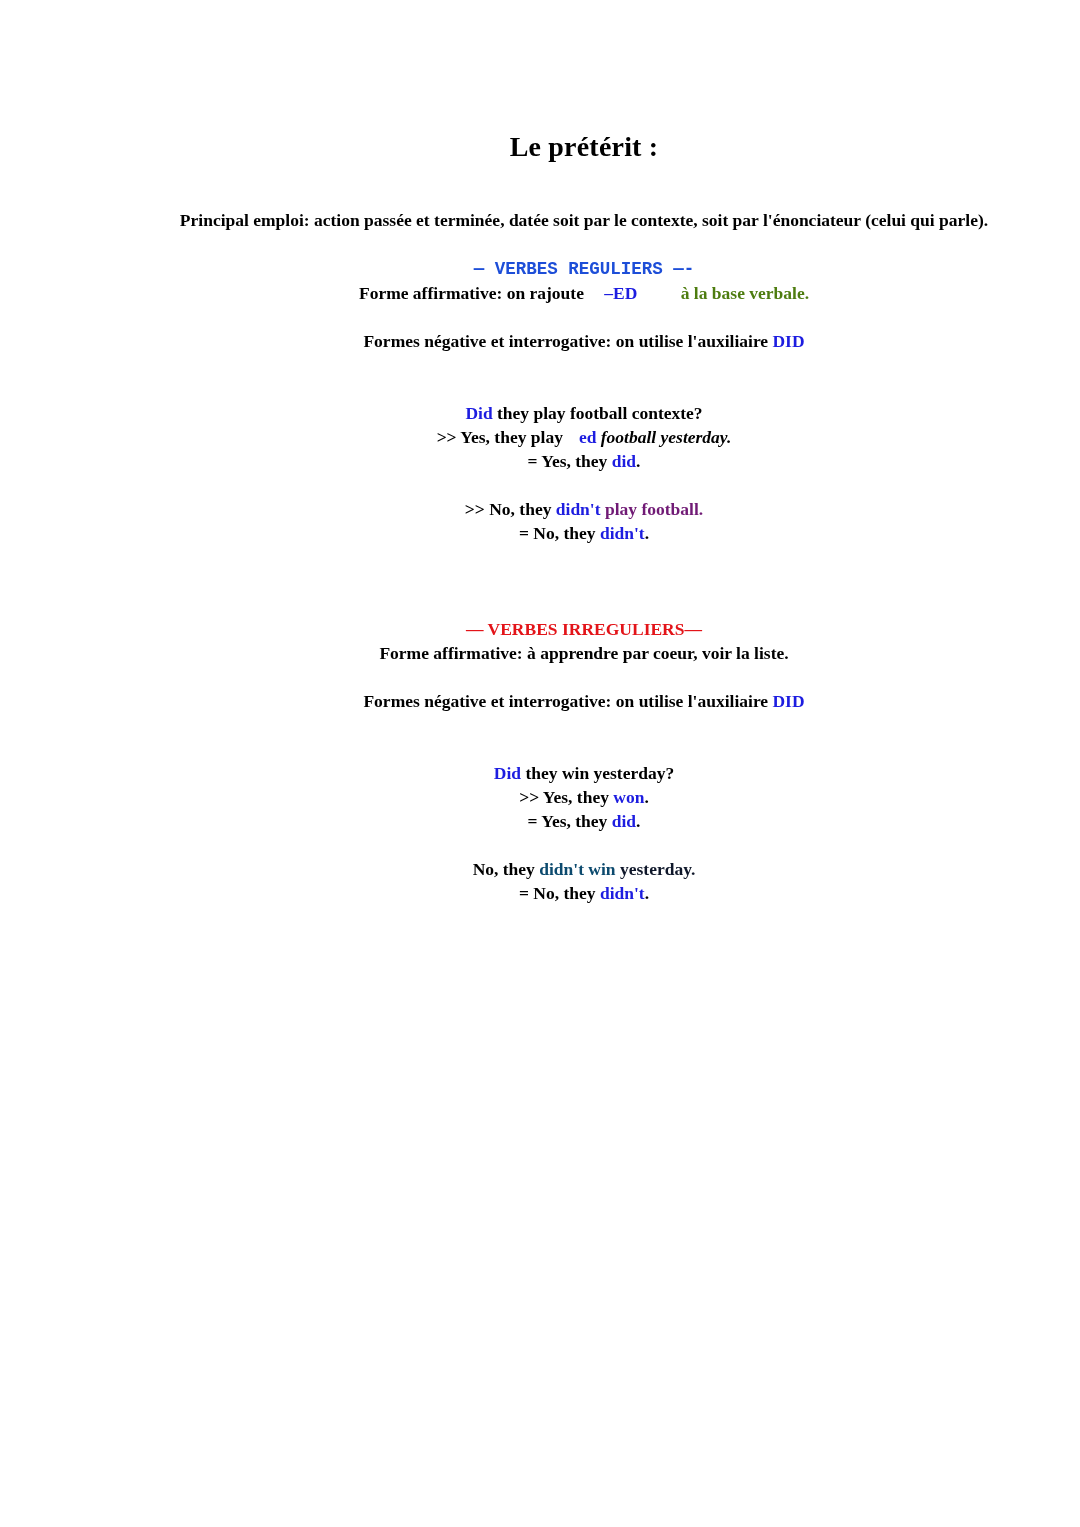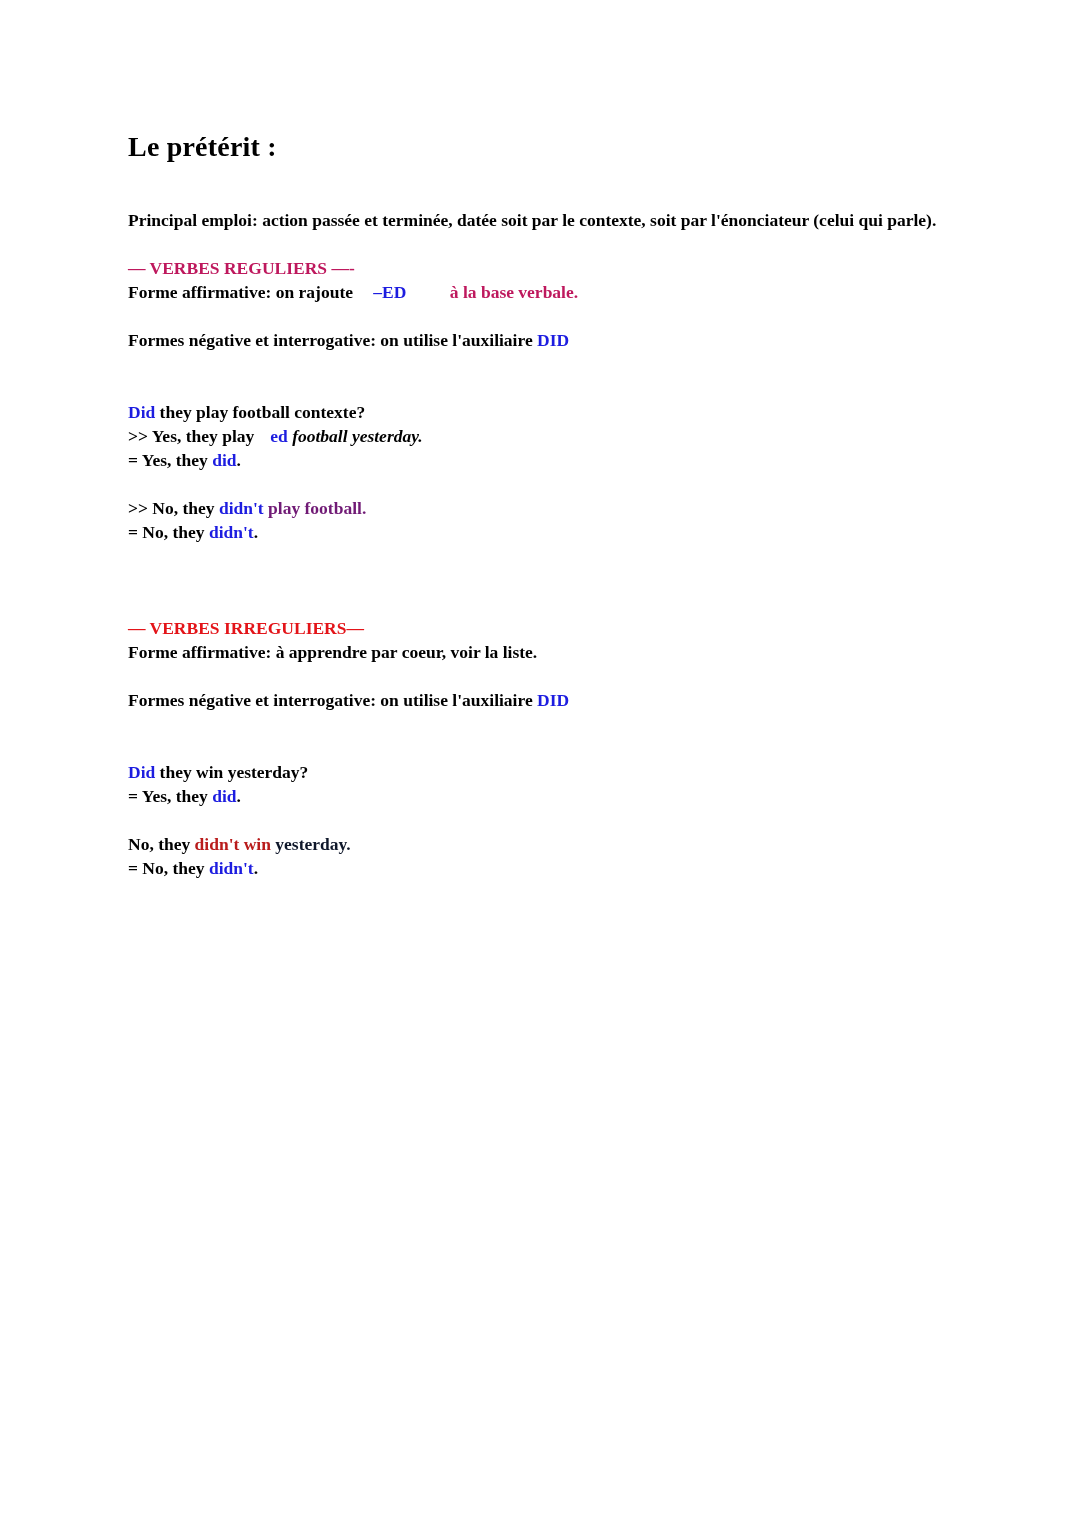--- a/index.html
+++ b/index.html
@@ -9,20 +9,21 @@
   }
   .page {
     position: relative;
     width: 1080px;
     height: 1316px;
     background: #ffffff;
     overflow: hidden;
     font-family: "Liberation Serif", "DejaVu Serif", serif;
     box-sizing: border-box;
     padding: 130px 40px 0 128px;
+    text-align: center;
   }
   .doc-title {
     margin: 0 0 44px 0;
     font-size: 28px;
     line-height: 34px;
     font-weight: bold;
     color: #000000;
     letter-spacing: 0.2px;
   }
   .content {
@@ -40,36 +41,37 @@
   }
 </style>
 </head>
 <body>
 
 <div class="page">
   <h1 class="doc-title">Le prétérit :</h1>
   <div class="content">
       <div class="line"><span style="color: rgb(0, 0, 0);">Principal emploi: action passée et terminée, datée soit par le contexte, soit par l'énonciateur (celui qui parle).</span></div>
       <div class="gap" style="height: 24px;"></div>
-      <div class="line"><span style="color: #be185d;">— VERBES REGULIERS —-</span></div>
-      <div class="line"><span style="color: rgb(0, 0, 0);">Forme affirmative: on rajoute </span><span style="color: rgb(29, 29, 224); margin-left: 16px;">–ED</span><span style="color: #be185d; padding-left: 39px;"> à la base verbale.</span></div>
+      <div class="line"><span style="color: #1d4ed8; font-family: Liberation Mono, monospace;">— VERBES REGULIERS —-</span></div>
+      <div class="line"><span style="color: rgb(0, 0, 0);">Forme affirmative: on rajoute </span><span style="color: rgb(29, 29, 224); margin-left: 16px;">–ED</span><span style="color: #4d7c0f; padding-left: 39px;"> à la base verbale.</span></div>
       <div class="gap" style="height: 24px;"></div>
       <div class="line"><span style="color: rgb(0, 0, 0);">Formes négative et interrogative: on utilise l'auxiliaire </span><span style="color: rgb(29, 29, 224);">DID</span></div>
       <div class="gap" style="height: 48px;"></div>
       <div class="line"><span style="color: rgb(29, 29, 224);">Did</span><span style="color: rgb(0, 0, 0);"> they play football contexte?</span></div>
       <div class="line"><span style="color: rgb(0, 0, 0);">&gt;&gt; Yes, they play</span><span style="color: rgb(29, 29, 224); margin-left: 16px;">ed</span><span style="color: rgb(0, 0, 0); font-style: italic;"> football yesterday.</span></div>
       <div class="line"><span style="color: rgb(0, 0, 0);">= Yes, they </span><span style="color: rgb(29, 29, 224);">did</span><span style="color: rgb(0, 0, 0);">.</span></div>
       <div class="gap" style="height: 24px;"></div>
       <div class="line"><span style="color: rgb(0, 0, 0);">&gt;&gt; No, they </span><span style="color: rgb(29, 29, 224);">didn't</span><span style="color: #701a75;"> play football.</span></div>
       <div class="line"><span style="color: rgb(0, 0, 0);">= No, they </span><span style="color: rgb(29, 29, 224);">didn't</span><span style="color: rgb(0, 0, 0);">.</span></div>
       <div class="gap" style="height: 72px;"></div>
       <div class="line"><span style="color: rgb(227, 20, 25);">— VERBES IRREGULIERS—</span></div>
       <div class="line"><span style="color: rgb(0, 0, 0); margin-top: 41px;">Forme affirmative: à apprendre par coeur, voir la liste.</span></div>
       <div class="gap" style="height: 24px;"></div>
       <div class="line"><span style="color: rgb(0, 0, 0);">Formes négative et interrogative: on utilise l'auxiliaire </span><span style="color: rgb(29, 29, 224);">DID</span></div>
       <div class="gap" style="height: 48px;"></div>
       <div class="line"><span style="color: rgb(29, 29, 224);">Did</span><span style="color: rgb(0, 0, 0);"> they win yesterday?</span></div>
+      <div class="line"><span style="color: rgb(0, 0, 0);">&gt;&gt; Yes, they </span><span style="color: rgb(29, 29, 224);">won</span><span style="color: rgb(0, 0, 0);">.</span></div>
       <div class="line"><span style="color: rgb(0, 0, 0);">= Yes, they </span><span style="color: rgb(29, 29, 224);">did</span><span style="color: rgb(0, 0, 0);">.</span></div>
       <div class="gap" style="height: 24px;"></div>
-      <div class="line"><span style="color: rgb(0, 0, 0);">No, they </span><span style="color: #b91c1c;">didn't win</span><span style="color: #0f172a;"> yesterday.</span></div>
+      <div class="line"><span style="color: rgb(0, 0, 0);">No, they </span><span style="color: #0c4a6e;">didn't win</span><span style="color: #0f172a;"> yesterday.</span></div>
       <div class="line"><span style="color: rgb(0, 0, 0);">= No, they </span><span style="color: rgb(29, 29, 224);">didn't</span><span style="color: rgb(0, 0, 0);">.</span></div>
     </div>
 </div>
 
 </body></html>

